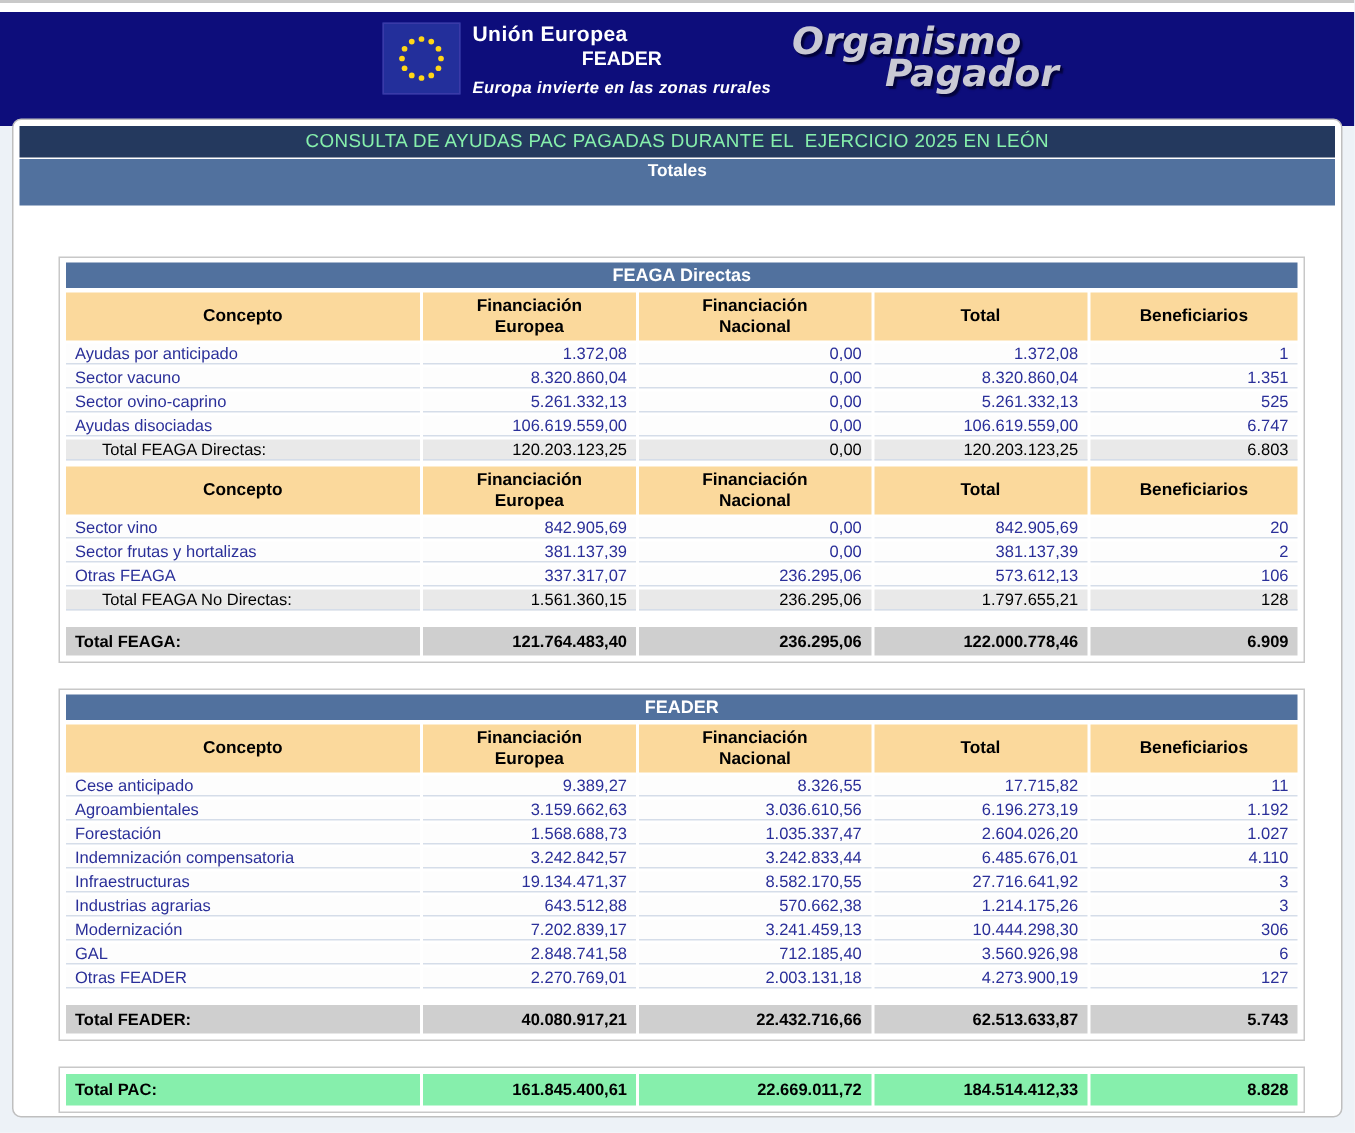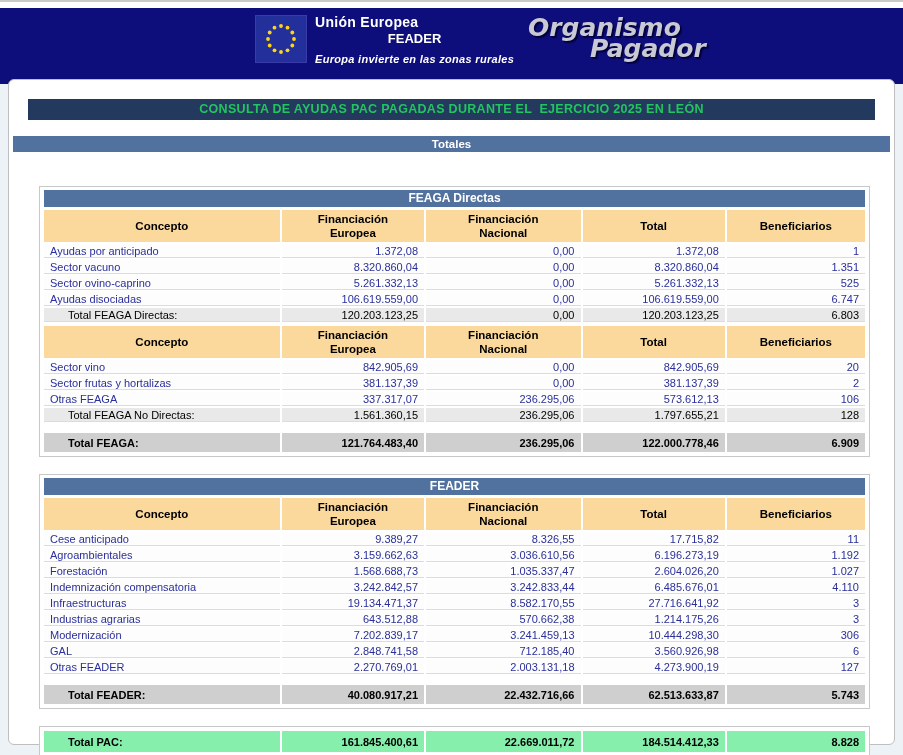--- a/index.html
+++ b/index.html
@@ -14,39 +14,39 @@
   .eu-line2{font-size:13px;font-weight:bold;text-align:center;margin-top:1px;}
   .eu-tagline{font-size:11px;font-style:italic;font-weight:bold;margin-top:7px;letter-spacing:.3px;}
   .organismo{position:absolute;left:528px;top:8px;font-style:italic;font-weight:bold;
              color:#C9C9D4;text-shadow:1px 1px 0 #02023c,2px 2px 1px rgba(0,0,40,.7);
              font-family:"DejaVu Sans",sans-serif;line-height:.92;}
   .org-line1{font-size:25px;}
   .org-line2{font-size:25px;margin-left:62px;margin-top:-2px;}
   
   .main-panel{position:absolute;left:8px;right:8px;top:79px;bottom:10px;background:#FFFFFF;
               border:1px solid #BFBFBF;border-radius:6px;padding:3px;box-sizing:border-box;}
-  .title-bar{background:#24395E;color:#22c55e;font-weight:bold;font-size:12.5px;text-align:center;
-             height:21px;line-height:21px;letter-spacing:.3px;white-space:pre;margin:16px;}
+  .title-bar{background:#24395E;color:#86efac;font-weight:normal;font-size:12.5px;text-align:center;
+             height:21px;line-height:21px;letter-spacing:.3px;white-space:pre;margin:1px;}
   .subtitle-bar{background:#51719E;color:#FFFFFF;font-weight:bold;font-size:11.5px;text-align:center;
-                height:16px;line-height:16px;margin:1px;}
+                height:31px;line-height:16px;margin:1px;}
   .tables-area{padding:17px 21px 0 27px;}
   .table-panel{border:1px solid #C8C8C8;background:#FFFFFF;padding:2px;margin-bottom:17px;margin-top:16px;}
   .section-header{background:#51719E;color:#FFFFFF;font-weight:bold;font-size:12px;text-align:center;
                   height:17px;line-height:17px;margin:1px 2px;}
   table{width:100%;border-collapse:separate;border-spacing:2px;table-layout:fixed;font-size:11px;}
   th.colh{background:#FBD99C;color:#000;font-weight:bold;font-size:11.5px;text-align:center;
           height:30px;white-space:pre-line;line-height:1.25;}
   td{padding:0 6px;height:13px;overflow:hidden;white-space:nowrap;}
   td.data{background:#FDFDFD;border-bottom:1px solid #D5DDE9;color:#2A2F99;}
   td.c0{text-align:left;}
   td.num{text-align:right;}
   td.subtotal{background:#E9E9E9;border-bottom:1px solid #D5DDE9;color:#000;}
   td.subtotal.c0{padding-left:24px;}
   tr.grand td{background:#CFCFCF;color:#000;font-weight:bold;height:19px;}
-  tr.grand td.c0{padding-left:24px;}
+  tr.grand td.c0{padding-left:6px;}
   .grand-table{margin-top:7px;}
   .pac-panel tr.grand td{background:#86efac;height:21px;}
 </style>
 </head>
 <body>
 
 <div class="page">
   <div class="top-strip"></div>
 
   <div class="banner">

